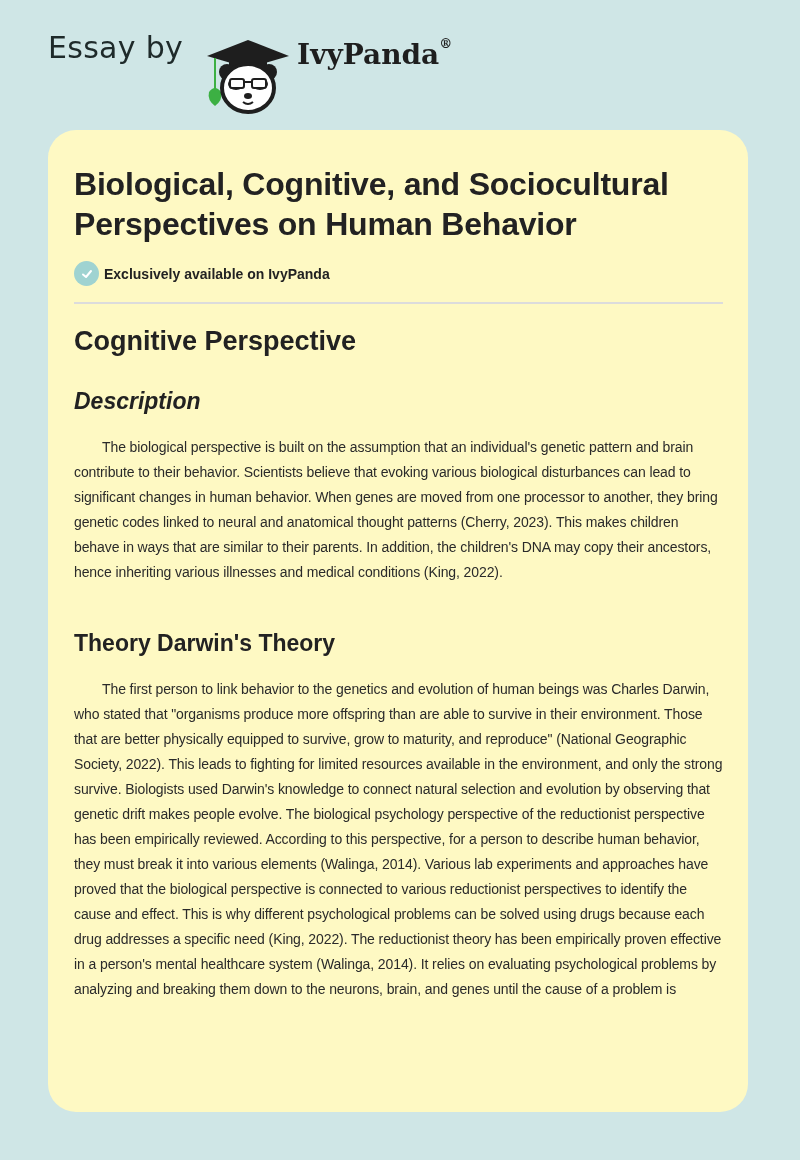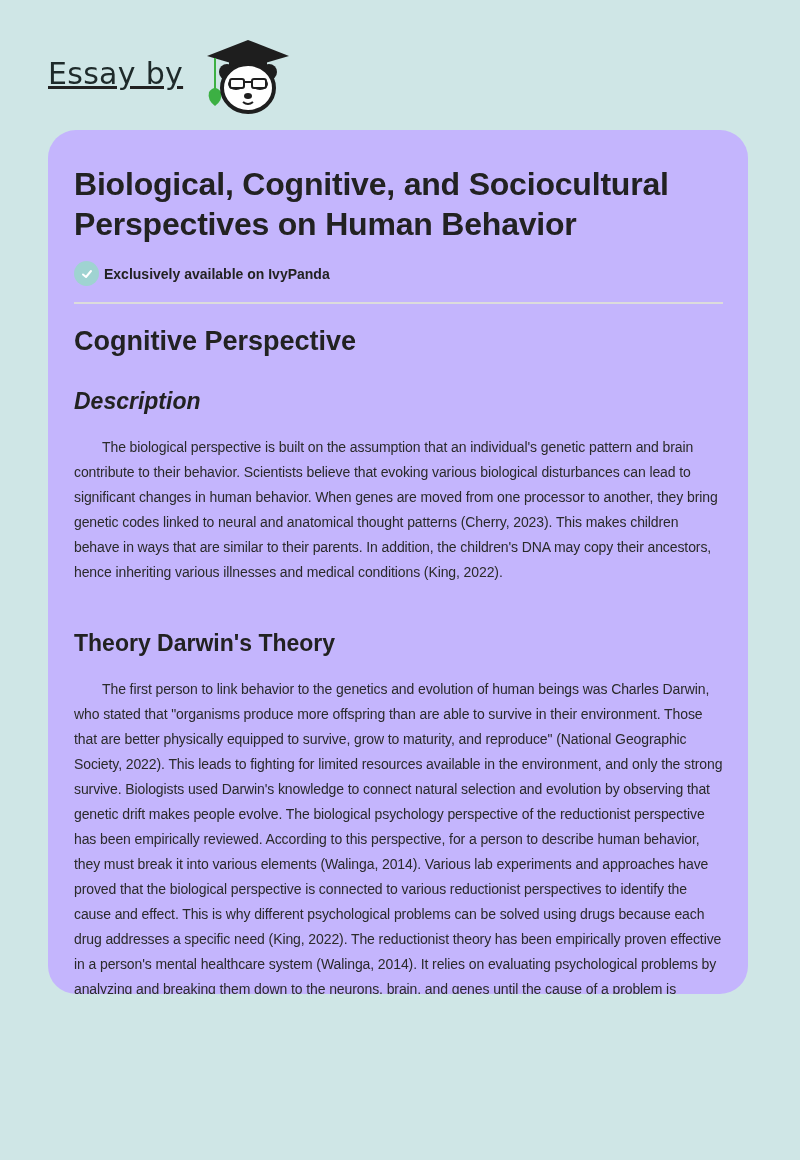--- a/index.html
+++ b/index.html
@@ -5,37 +5,37 @@
   html, body { margin:0; padding:0; }
   body {
     width:800px; height:1160px; overflow:hidden;
     background:#cfe6e6;
     font-family:"Liberation Sans", sans-serif;
     color:#222;
     position:relative;
   }
   .brand {
     position:absolute; left:48px; top:36px; height:80px;
-    display:flex; align-items:center;text-decoration:underline;
+    display:flex; align-items:flex-start;
   }
   .brand-prefix {
     font-family:"DejaVu Sans", sans-serif;
     font-size:30px; color:#1e2a2a; letter-spacing:0.3px;
     margin-right:22px; margin-top:-6px;
   }
   .logo-icon { width:86px; height:80px; margin-right:6px; }
   .brand-name {
     font-family:"DejaVu Serif", serif;
     font-weight:bold; font-size:28px; color:#1e1e1e;
     margin-top:2px;
   }
   .brand-name sup { font-size:13px; vertical-align:top; position:relative; top:-2px; }
   .card {
-    position:absolute; left:48px; top:130px; width:700px; height:864px;
-    background:#c4b5fd; border-radius:28px; overflow:hidden;
+    position:absolute; left:48px; top:130px; width:700px; height:982px;
+    background:#fef9c3; border-radius:28px; overflow:hidden;
   }
   .inner { position:absolute; left:26px; top:0; width:649px; }
   h1 {
     margin:0; position:absolute; top:34px; left:0; width:660px;
     font-size:32px; line-height:40px; font-weight:bold; color:#222;
     letter-spacing:-0.2px;
   }
   .exclusive {
     position:absolute; top:115px; left:0; display:flex; align-items:center;margin-top:16px;
   }
@@ -84,20 +84,21 @@
       <ellipse cx="55" cy="48" rx="8" ry="6" fill="#1e1e1e"></ellipse>
 
       <rect x="25" y="43" width="14" height="9" rx="2" fill="#fff" stroke="#1e1e1e" stroke-width="2"></rect>
       <rect x="47" y="43" width="14" height="9" rx="2" fill="#fff" stroke="#1e1e1e" stroke-width="2"></rect>
       <line x1="39" y1="46" x2="47" y2="46" stroke="#1e1e1e" stroke-width="2"></line>
 
       <ellipse cx="43" cy="60" rx="4" ry="3" fill="#1e1e1e"></ellipse>
       <path d="M38,66 Q43,70 48,66" fill="none" stroke="#1e1e1e" stroke-width="2"></path>
     </svg>
   </span>
+  <span class="brand-name"><span>IvyPanda</span><sup>®</sup></span>
 </div>
 
 <div class="card">
   <div class="inner">
     <h1>Biological, Cognitive, and Sociocultural Perspectives on Human Behavior</h1>
 
     <div class="exclusive">
       <span class="check-icon">
         <svg width="12" height="12" viewBox="0 0 12 12">
             <path d="M2,6.5 L5,9 L10,3" fill="none" stroke="#fff" stroke-width="2" stroke-linecap="round" stroke-linejoin="round"></path>

